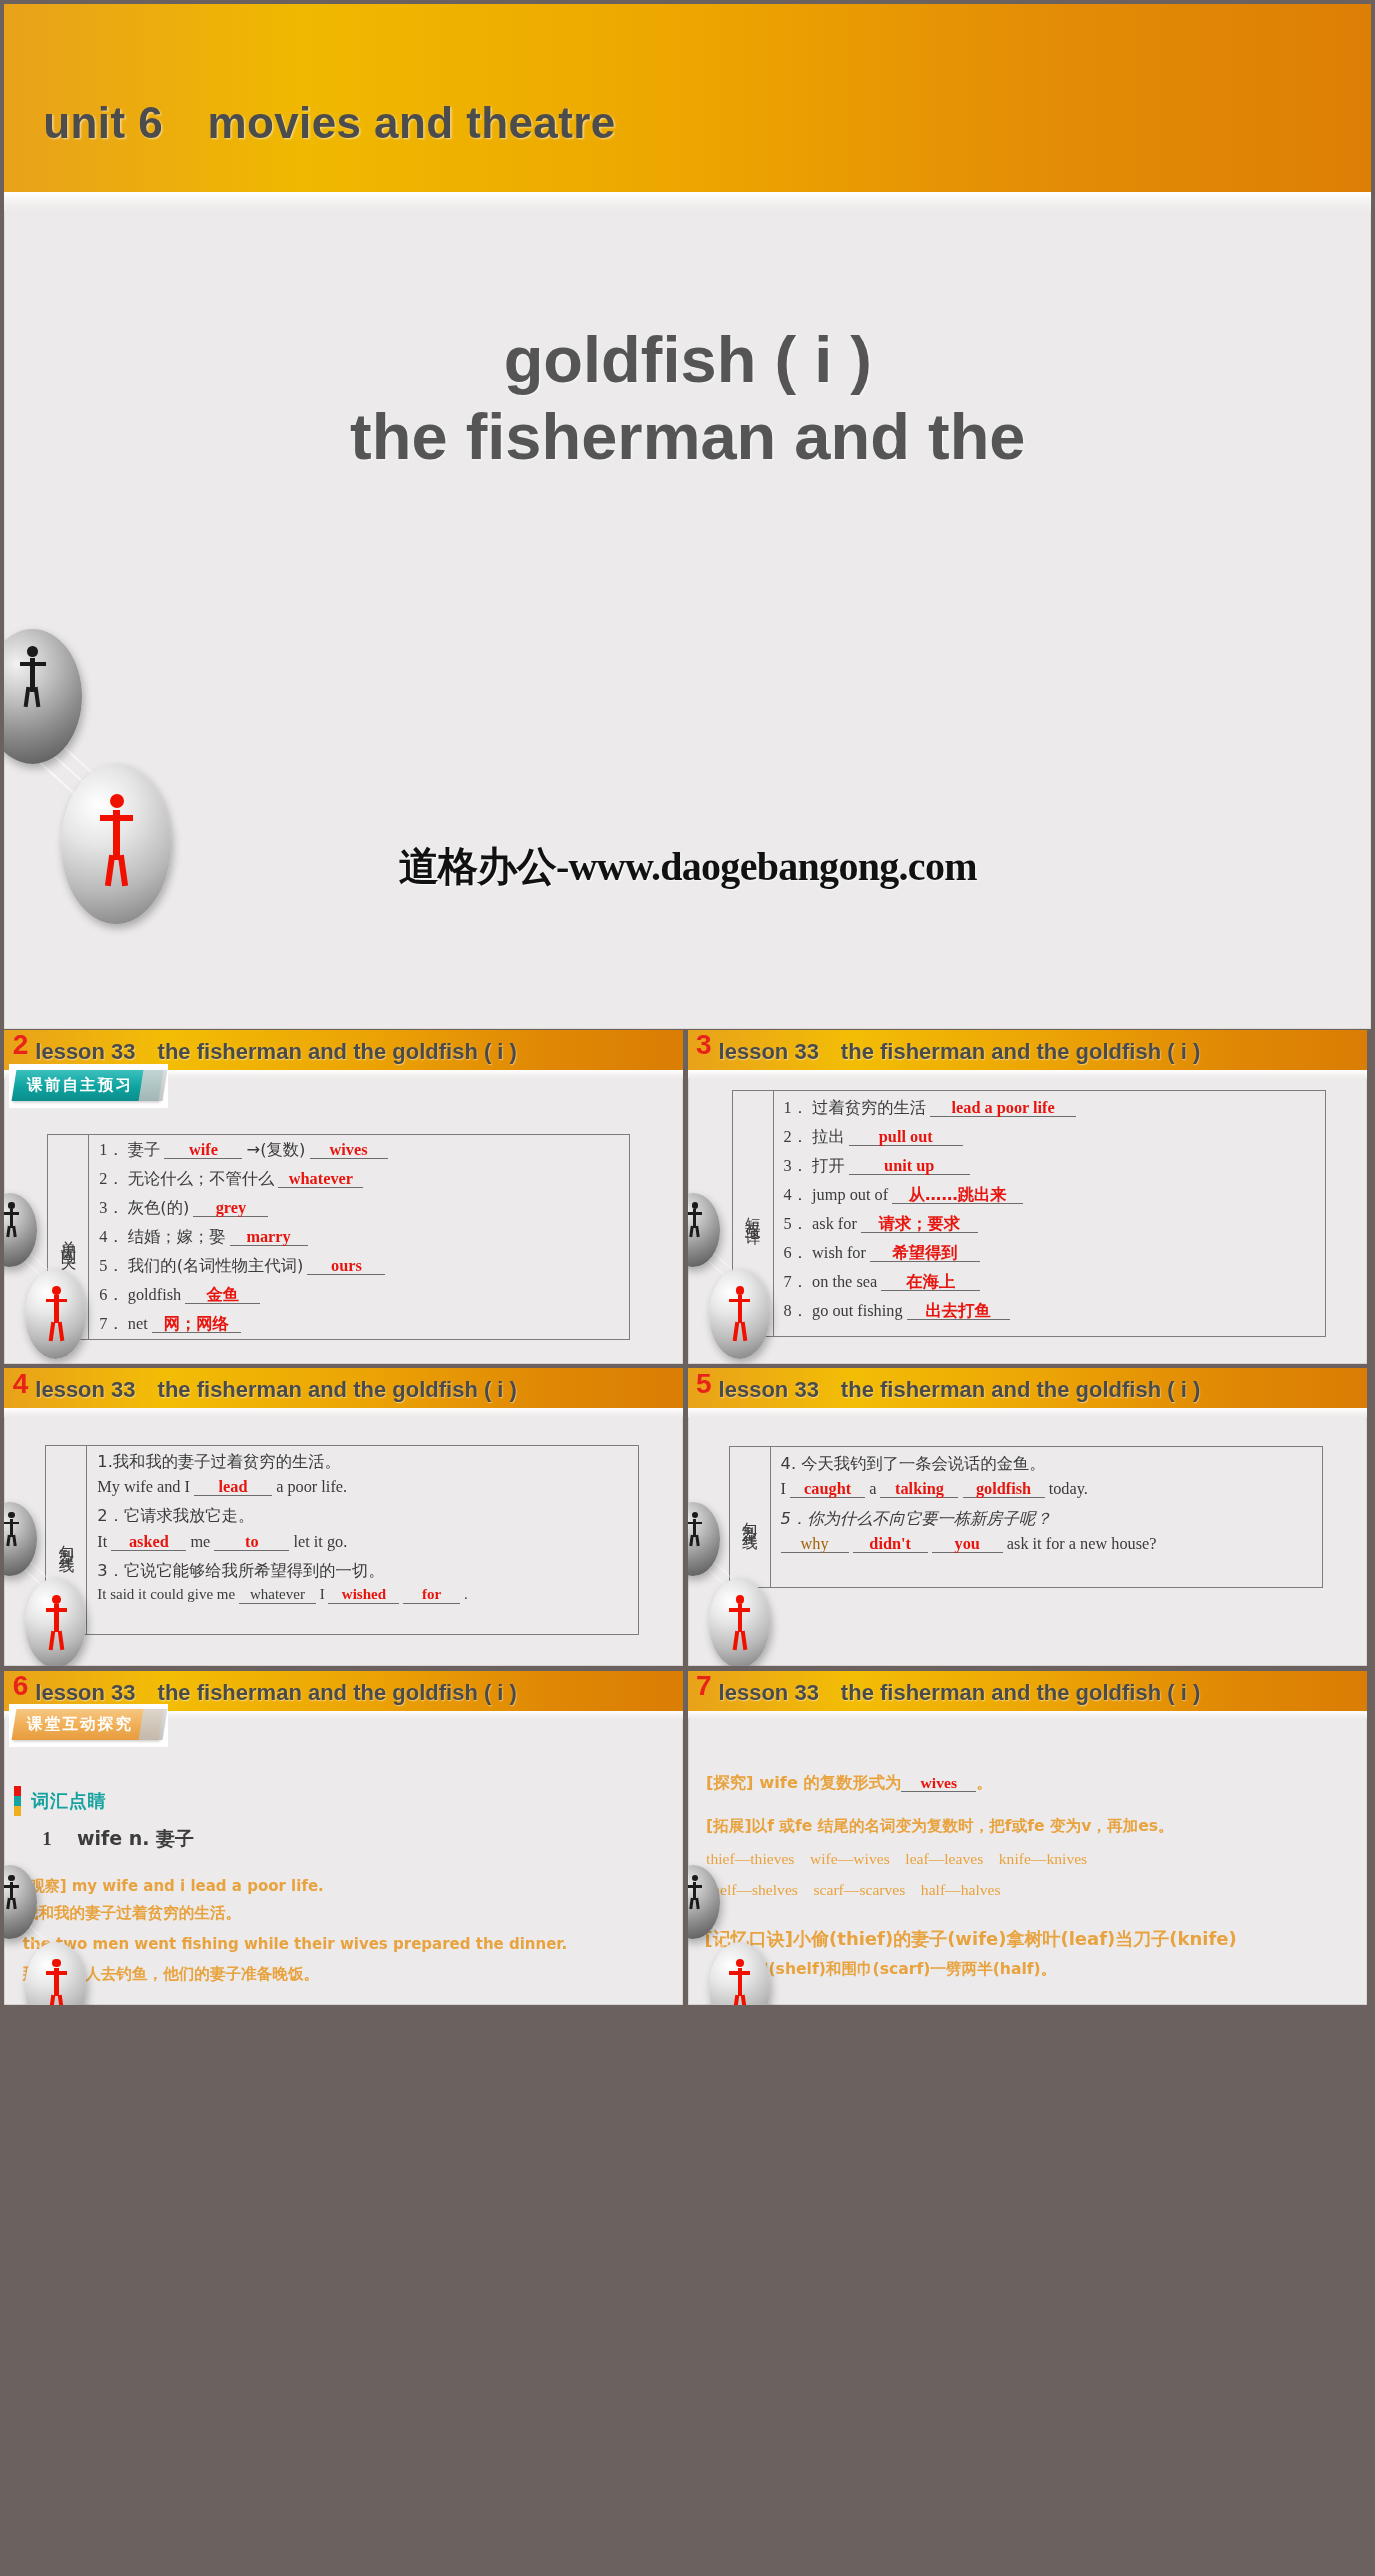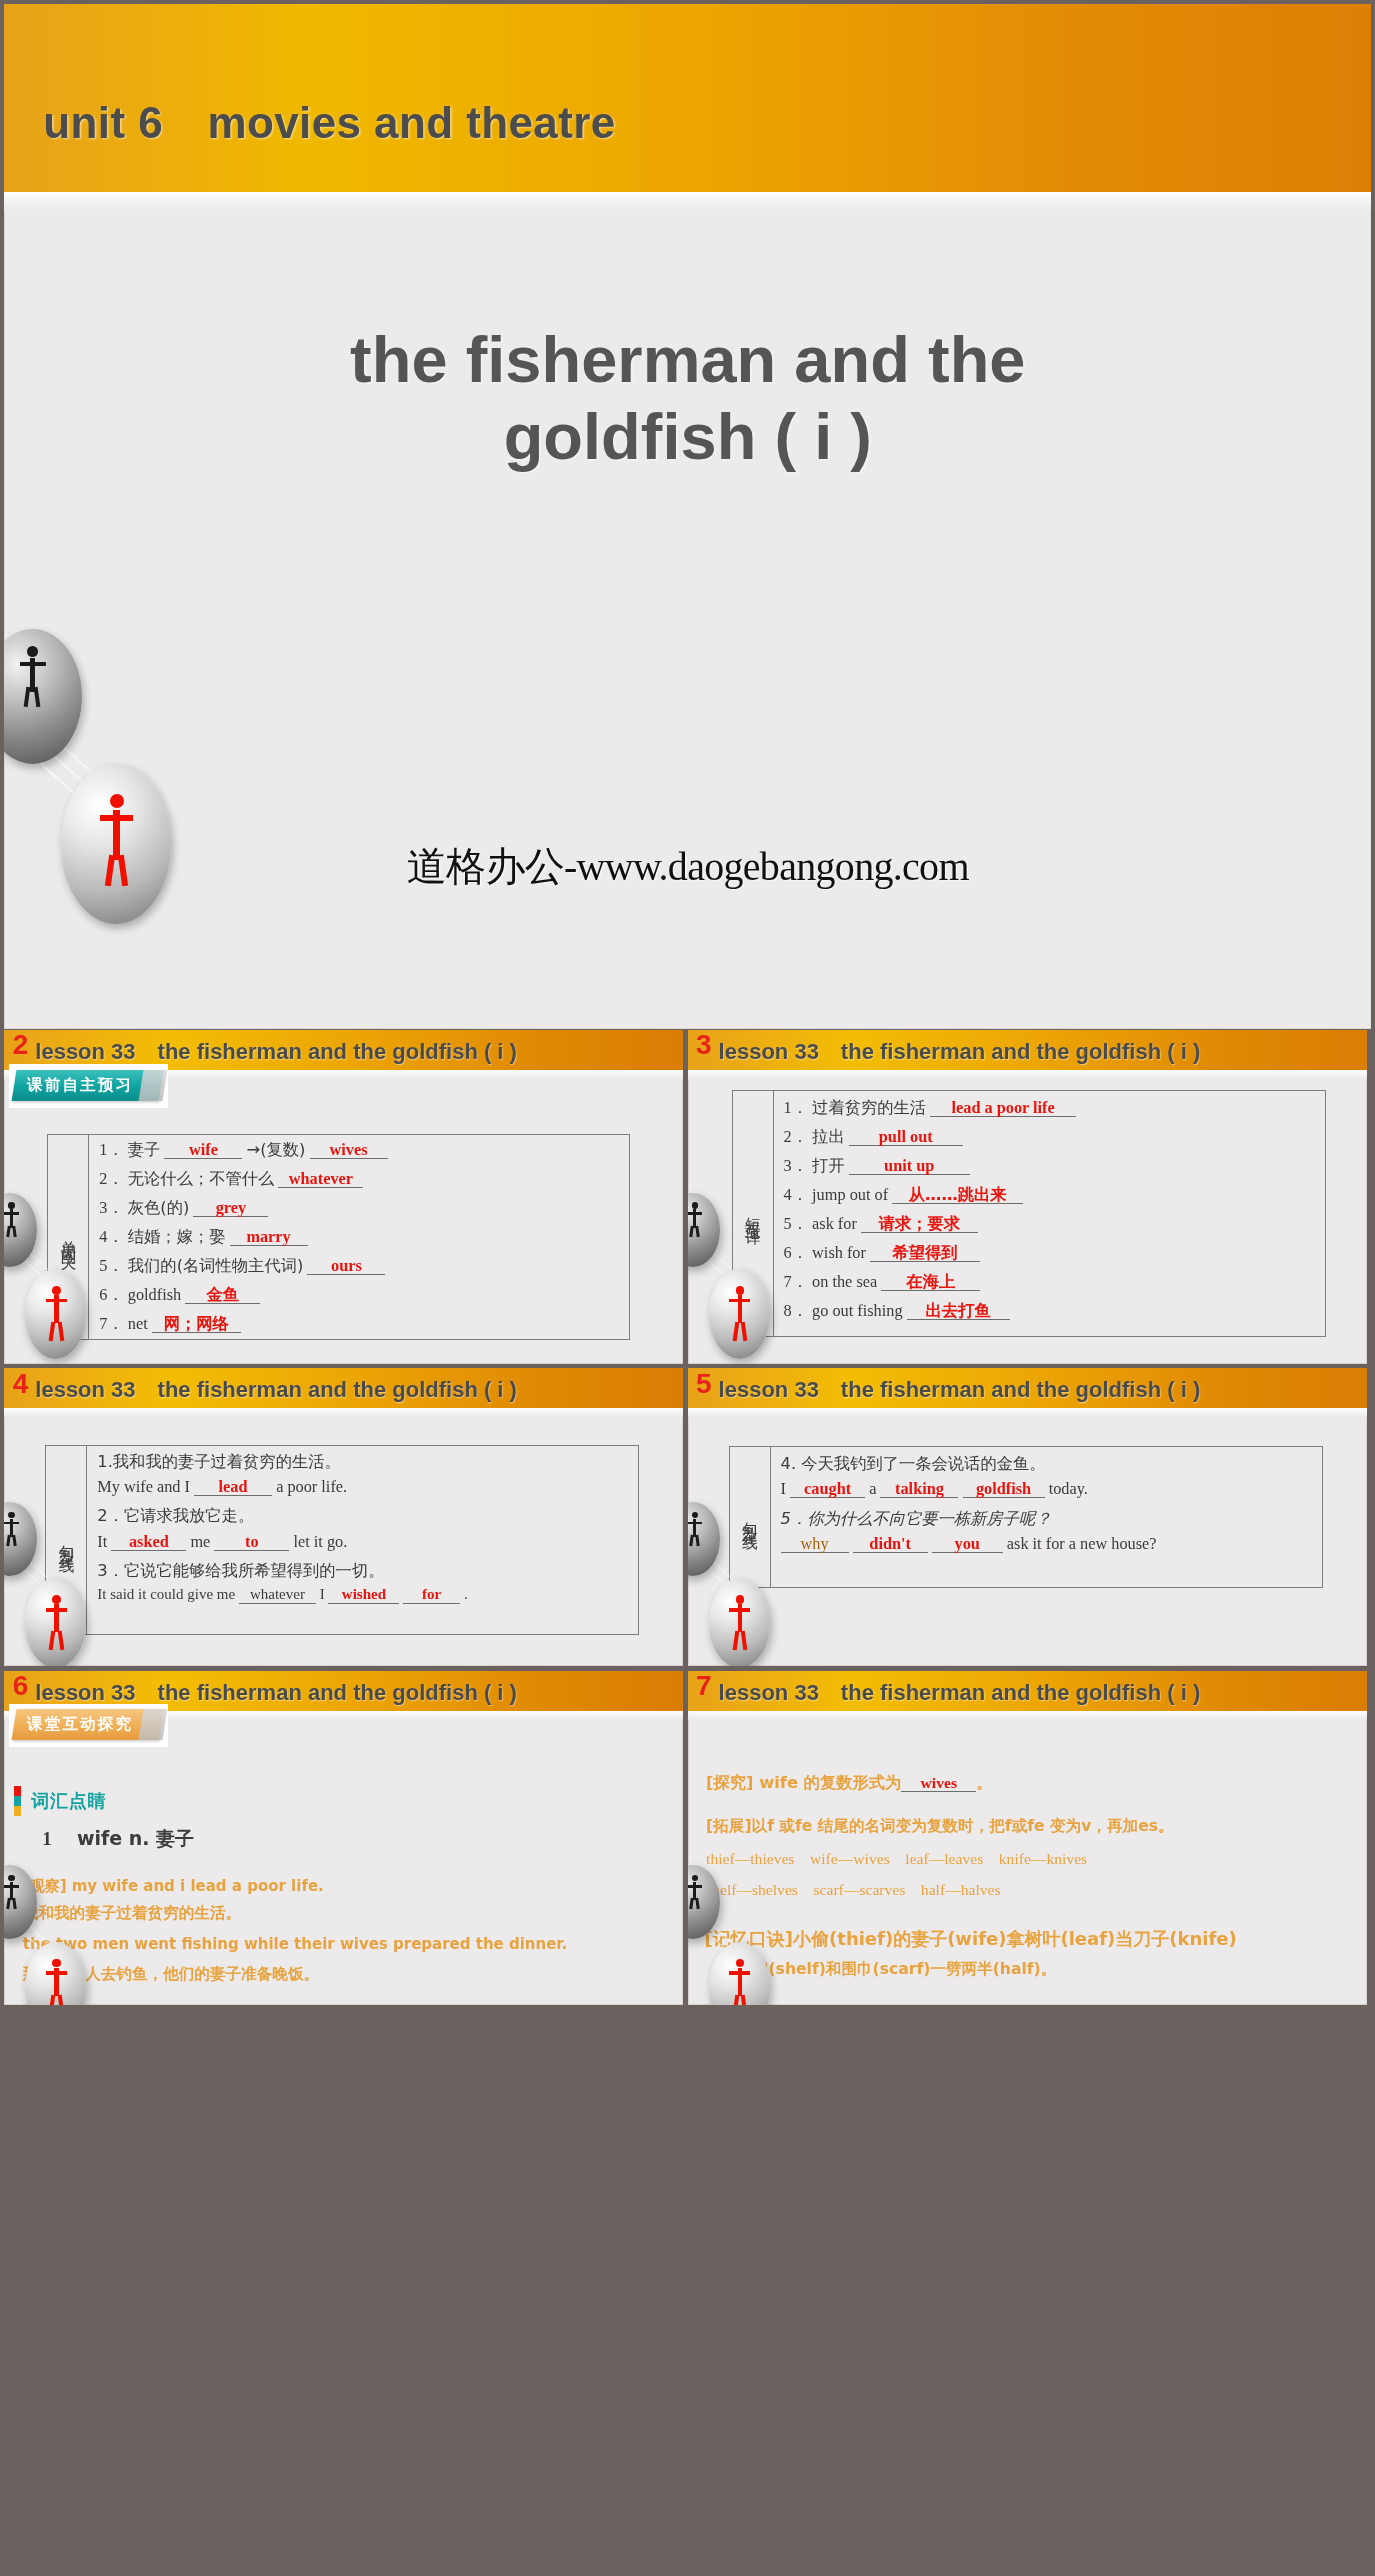--- a/index.html
+++ b/index.html
@@ -11,21 +11,21 @@
         box-shadow:inset 0 0 0 0.7px #d9d6d4;}
   .hero-band{position:absolute;left:0;top:0;width:1367px;height:188px;
      background:linear-gradient(90deg,#e8a21a 0%,#f0b800 22%,#eda600 50%,#e38b06 78%,#dd7f05 100%);}
   .hero-band-shine{position:absolute;left:0;top:188px;width:1367px;height:18.5px;
      background:linear-gradient(180deg,#ffffff 0%,#f2f0ef 60%,#eceaea 100%);}
   .hero-unit{position:absolute;left:39px;top:94px;font-size:44px;font-weight:bold;color:#4c4c4c;
      letter-spacing:0.4px;text-shadow:1.4px 1.4px 2.1px rgba(255,255,255,.55);white-space:nowrap;}
   .hero-title{position:absolute;left:0;top:318px;width:1367px;text-align:center;color:#555555;
      font-size:65px;font-weight:bold;line-height:1.18;text-shadow:1.4px 1.4px 2.1px rgba(255,255,255,.6);}
   .hero-watermark{position:absolute;left:0;top:835px;width:1367px;text-align:center;
-     font-size:40px;font-weight:normal;color:#111;font-family:"Liberation Serif","DejaVu Serif",serif;
+     font-size:40px;font-weight:bold;color:#111;font-family:"Liberation Serif","DejaVu Serif",serif;
      letter-spacing:-0.7px;text-shadow:1.4px 1.4px 1.4px rgba(255,255,255,.7);}
 
   
   .spheres{position:absolute;pointer-events:none;}
   .sph{position:absolute;border-radius:50%;
        background:radial-gradient(circle at 34% 26%,#ffffff 0%,#e6e6e6 28%,#b9b9b9 62%,#8e8e8e 86%,#707070 100%);
        box-shadow:2.1px 4.3px 8.5px rgba(0,0,0,.28);}
   .sph-dark{background:radial-gradient(circle at 34% 26%,#f2f2f2 0%,#c9c9c9 25%,#8b8b8b 60%,#5f5f5f 88%,#4b4b4b 100%);}
   .fig{position:absolute;}
   .fig .head{position:absolute;border-radius:50%;}
@@ -88,22 +88,22 @@
 </head>
 <body>
 
 <div class="page">
 
   <div class="hero">
     <div class="hero-band"></div>
     <div class="hero-band-shine"></div>
     <div class="hero-unit">unit 6 movies and theatre</div>
     <div class="hero-title">
+      <div>goldfish ( i )</div>
       <div>the fisherman and the</div>
-      <div>goldfish ( i )</div>
     </div>
 
     <div class="spheres" style="left:-14px;top:625px;width:235px;height:398px;">
       <div class="streak" style="left:48px;top:94px;width:121px;height:2.1px;transform:rotate(42deg);"></div>
       <div class="streak" style="left:43px;top:107px;width:131px;height:2.1px;transform:rotate(42deg);"></div>
       <div class="streak" style="left:37px;top:121px;width:139px;height:2.1px;transform:rotate(42deg);"></div>
       <div class="sph sph-dark" style="left:-7px;top:0px;width:99px;height:135px;"></div>
       <div class="fig" style="left:28px;top:17px;width:28px;height:61px;">
         <div class="head" style="left:9.2px;top:0;width:10.7px;height:10.7px;background:#1b1b1b;"></div>
         <div class="body" style="left:12px;top:11.4px;width:5px;height:34px;background:#1b1b1b;"></div>

